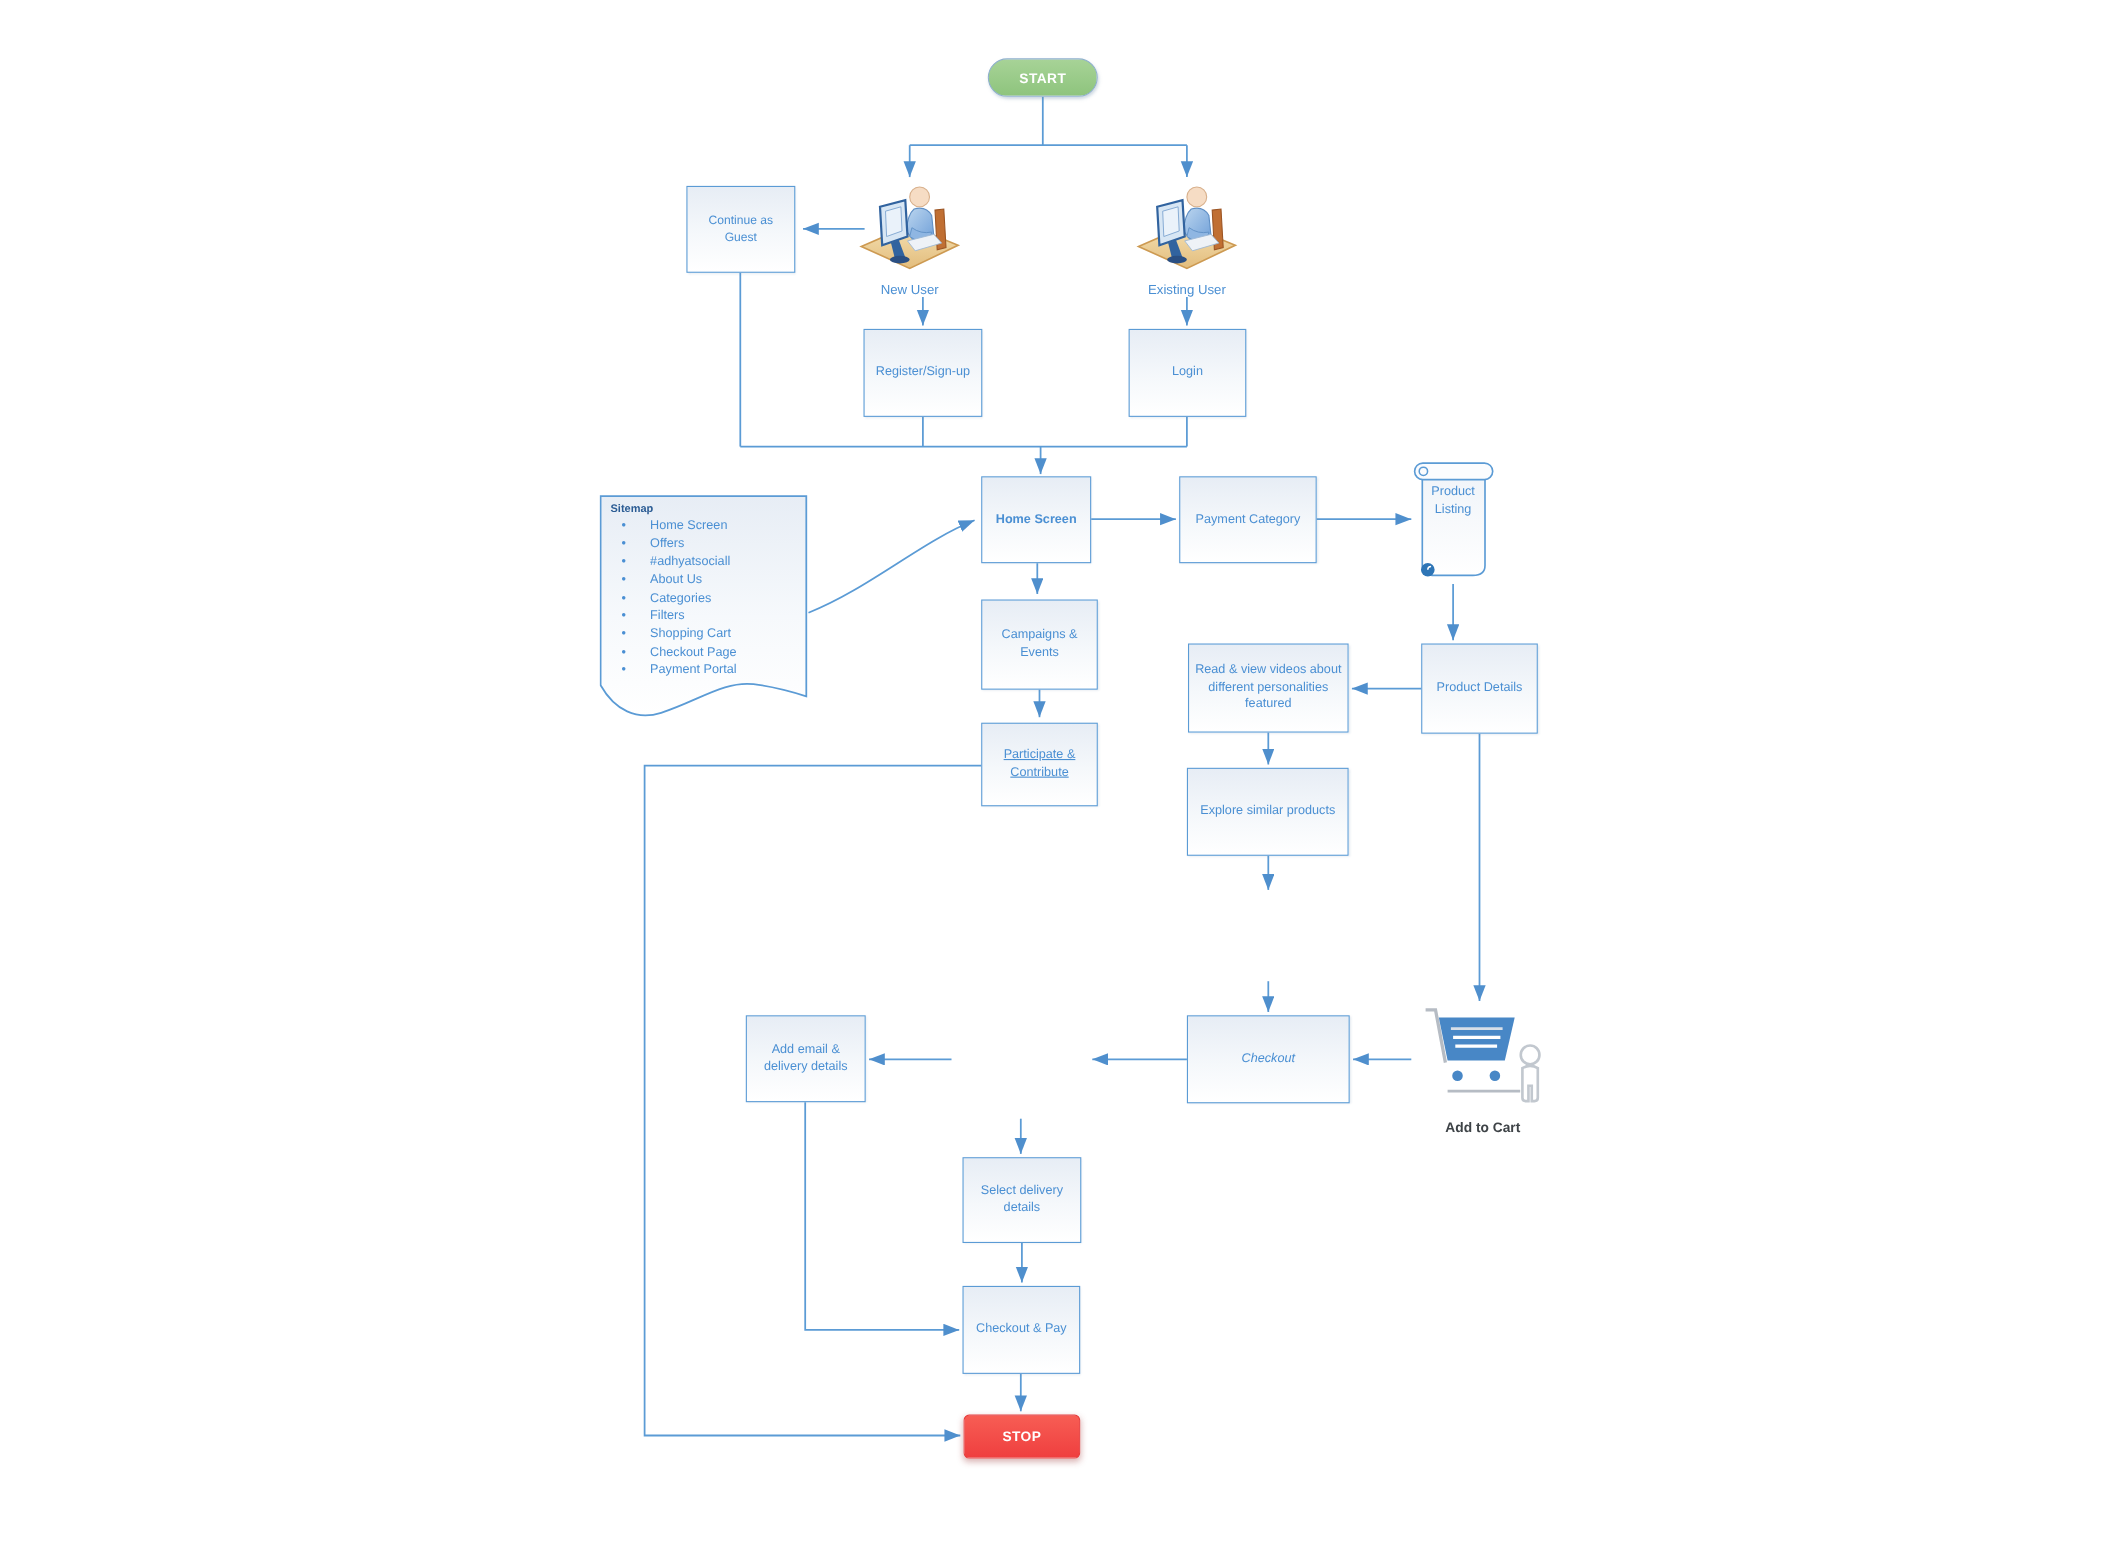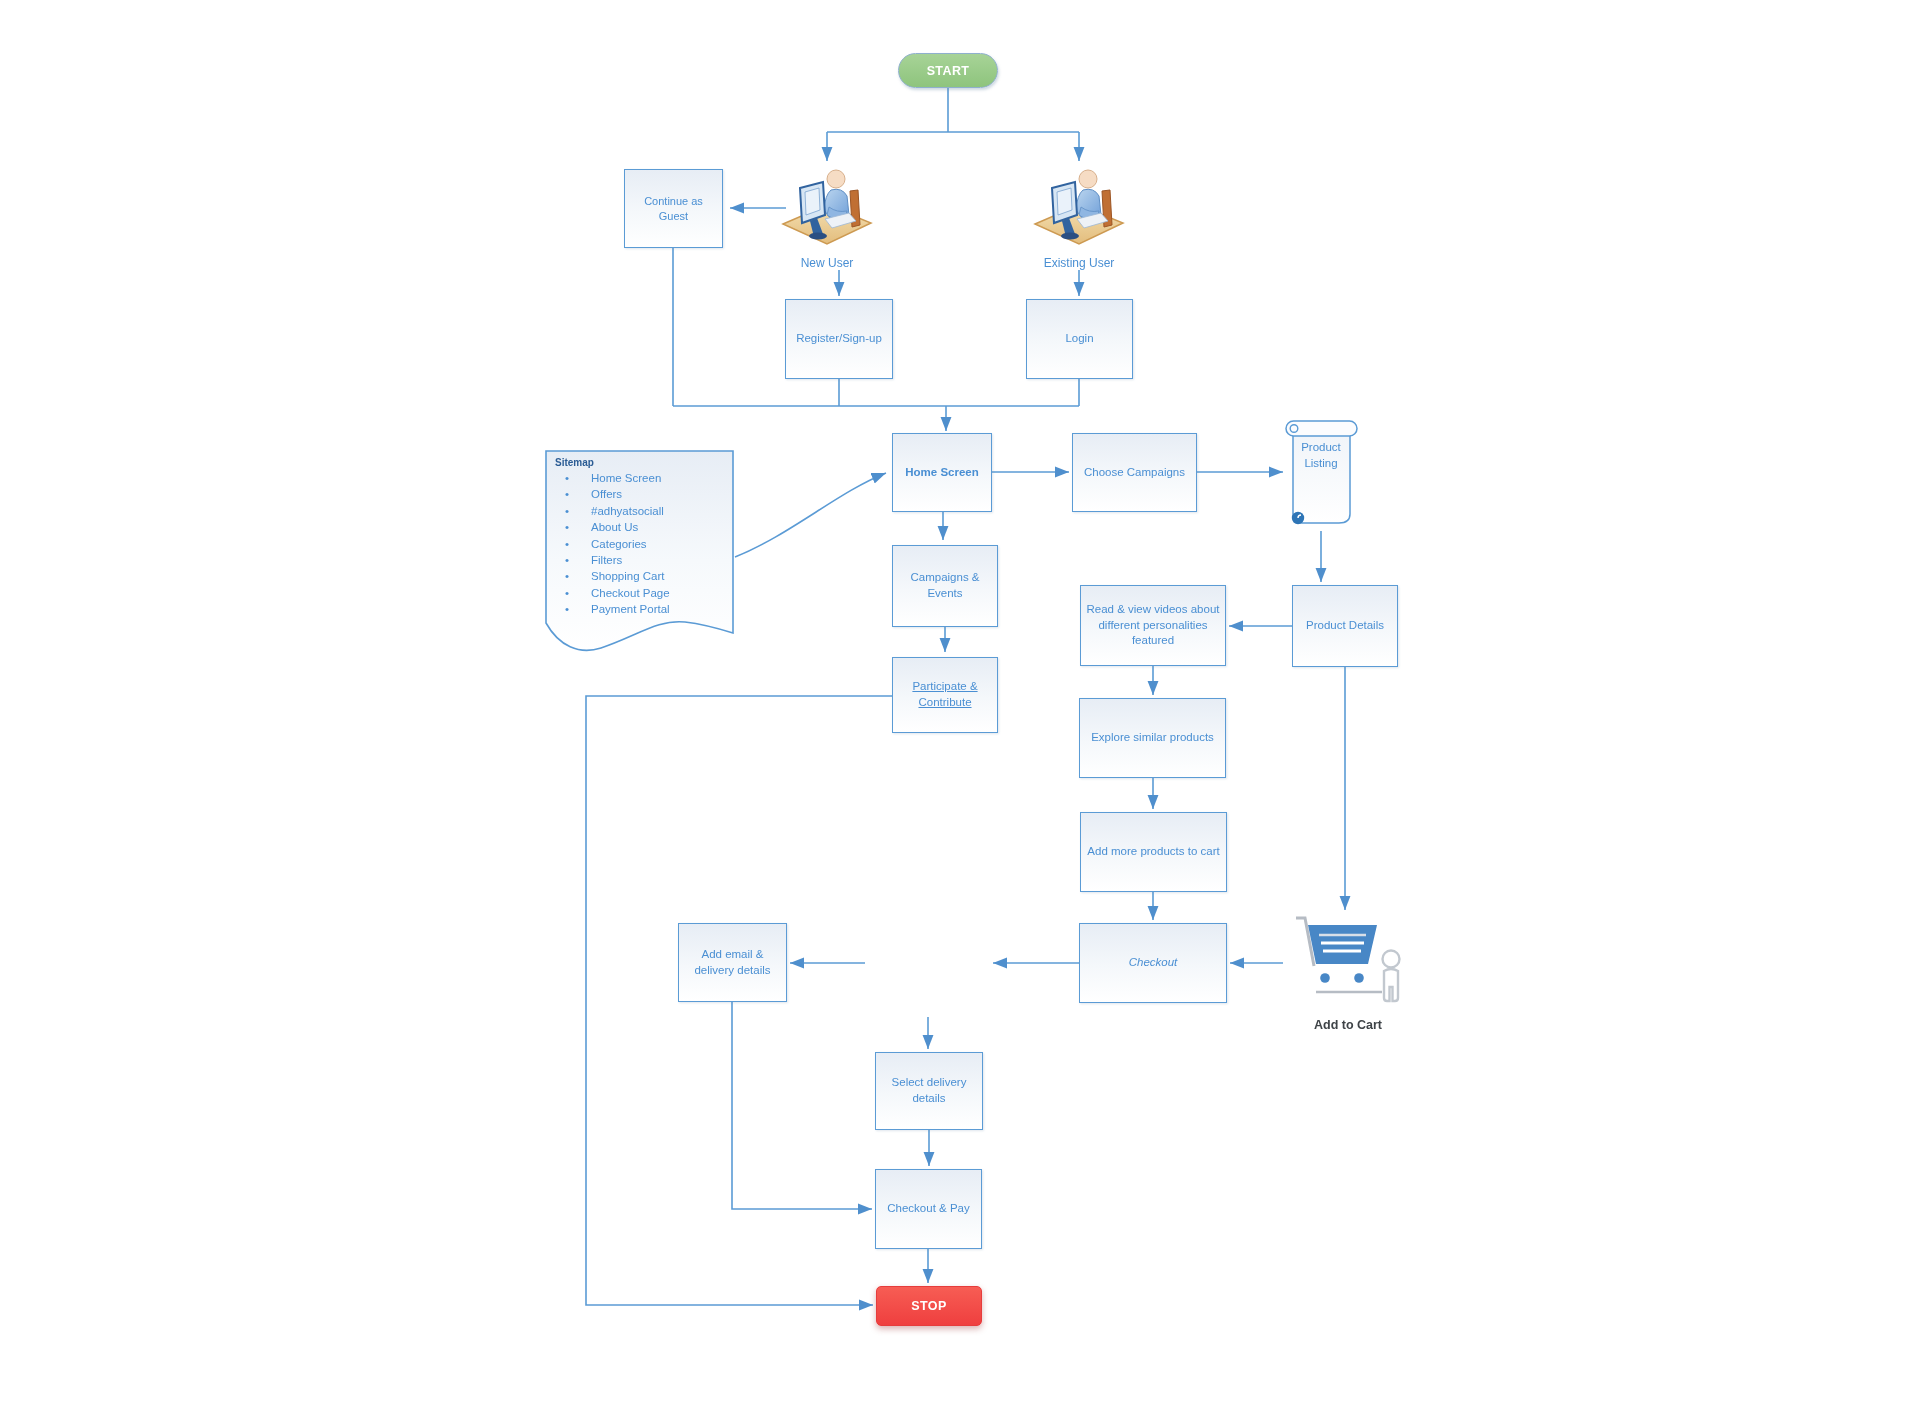--- a/index.html
+++ b/index.html
@@ -158,21 +158,21 @@
 
   <div class="pbox" style="left:1026px;top:299px;width:107px;height:80px;">
     <span>Login</span>
   </div>
 
   <div class="pbox" style="left:892px;top:433px;width:100px;height:79px;">
     <span class="b">Home Screen</span>
   </div>
 
   <div class="pbox" style="left:1072px;top:433px;width:125px;height:79px;">
-    <span>Choose Campaigns</span>
+    <span>Payment Category</span>
   </div>
 
   <div class="pbox" style="left:892px;top:545px;width:106px;height:82px;">
     <span>Campaigns &amp; Events</span>
   </div>
 
   <div class="pbox" style="left:892px;top:657px;width:106px;height:76px;text-decoration:underline;">
     <span>Participate &amp; Contribute</span>
   </div>
 
@@ -181,23 +181,20 @@
   </div>
 
   <div class="pbox" style="left:1292px;top:585px;width:106px;height:82px;">
     <span>Product Details</span>
   </div>
 
   <div class="pbox" style="left:1079px;top:698px;width:147px;height:80px;">
     <span>Explore similar products</span>
   </div>
 
-  <div class="pbox" style="left:1080px;top:812px;width:147px;height:80px;">
-    <span>Add more products to cart</span>
-  </div>
 
   <div class="pbox" style="left:1079px;top:923px;width:148px;height:80px;font-style:italic;">
     <span>Checkout</span>
   </div>
 
   <div class="pbox" style="left:678px;top:923px;width:109px;height:79px;">
     <span>Add email &amp; delivery details</span>
   </div>
 
   <div class="pbox" style="left:875px;top:1052px;width:108px;height:78px;">

